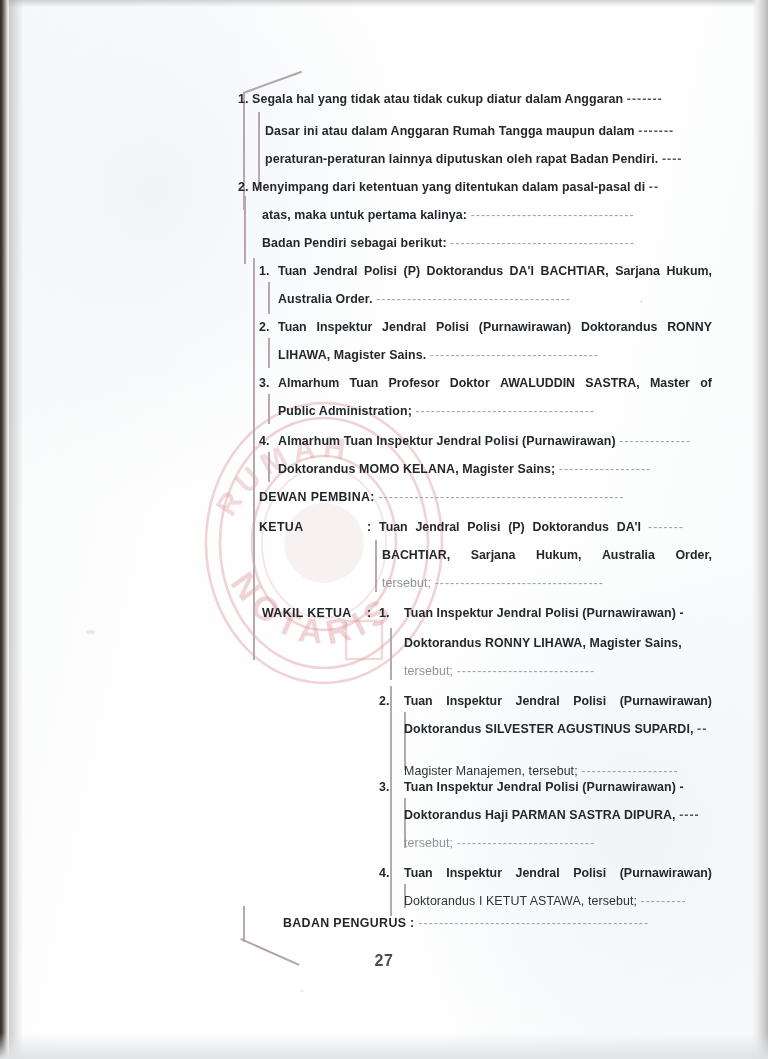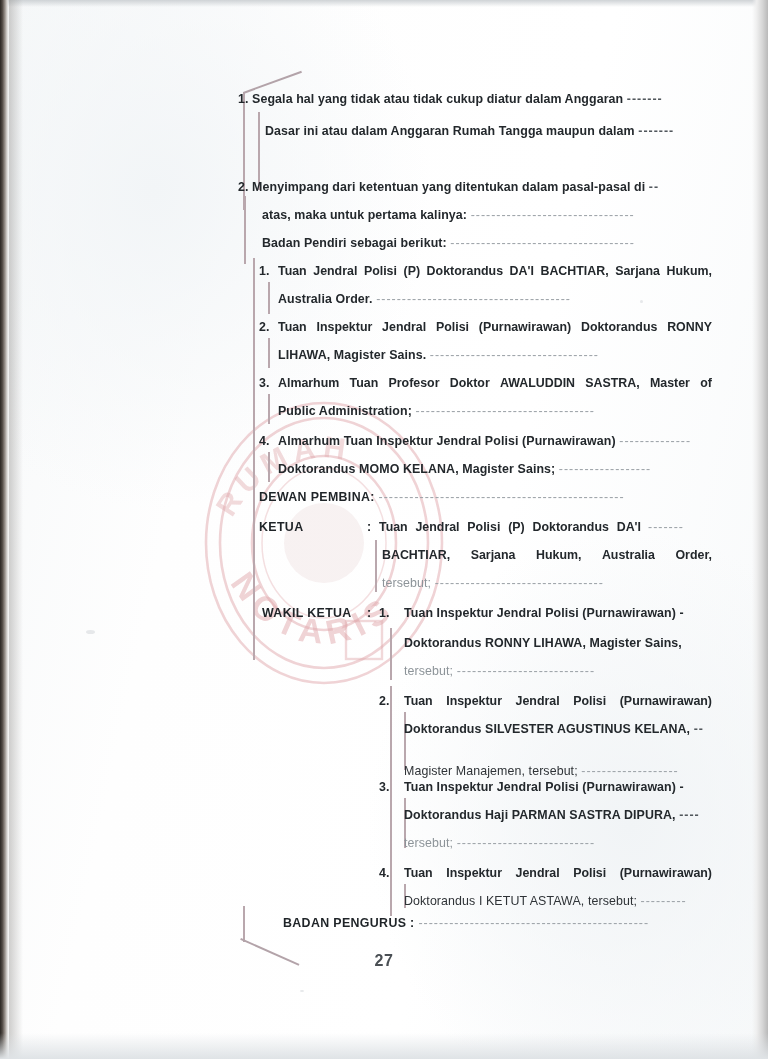--- a/index.html
+++ b/index.html
@@ -165,20 +165,24 @@
 
     <div class="ln bold" style="left:238px;top:92px;">
       <span class="num">1.</span>
       <span>Segala hal yang tidak atau tidak cukup diatur dalam Anggaran</span>
       <span class="lead">-------</span>
     </div>
     <div class="ln bold" style="left:265px;top:124px;">
       <span>Dasar ini atau dalam Anggaran Rumah Tangga maupun dalam</span>
       <span class="lead">-------</span>
     </div>
+    <div class="ln bold" style="left:265px;top:152px;">
+      <span>peraturan-peraturan lainnya diputuskan oleh rapat Badan Pendiri.</span>
+      <span class="lead">----</span>
+    </div>
 
     <div class="ln bold" style="left:238px;top:180px;">
       <span class="num">2.</span>
       <span>Menyimpang dari ketentuan yang ditentukan dalam pasal-pasal di</span>
       <span class="lead">--</span>
     </div>
     <div class="ln bold" style="left:262px;top:236px;">
       <span>Badan Pendiri sebagai berikut:</span>
       <span class="lead thin">------------------------------------</span>
     </div>
@@ -286,21 +290,21 @@
 
     <div class="ln bold" style="left:379px;top:694px;">2.</div>
     <div class="just bold" style="left:404px;top:694px;width:308px;">
       <span>Tuan</span>
       <span>Inspektur</span>
       <span>Jendral</span>
       <span>Polisi</span>
       <span>(Purnawirawan)</span>
     </div>
     <div class="ln bold" style="left:404px;top:722px;">
-      <span>Doktorandus SILVESTER AGUSTINUS KELANA,</span>
+      <span>Doktorandus SILVESTER AGUSTINUS SUPARDI,</span>
       <span class="lead">--</span>
     </div>
     <div class="ln" style="left:404px;top:750px;margin-top:14px;">
       <span class="bold">Magister Manajemen,</span>
       <span class="faint">tersebut;</span>
       <span class="lead thin">-------------------</span>
     </div>
 
     <div class="ln bold" style="left:379px;top:780px;">3.</div>
     <div class="ln bold" style="left:404px;top:780px;">Tuan Inspektur Jendral Polisi (Purnawirawan) -</div>

